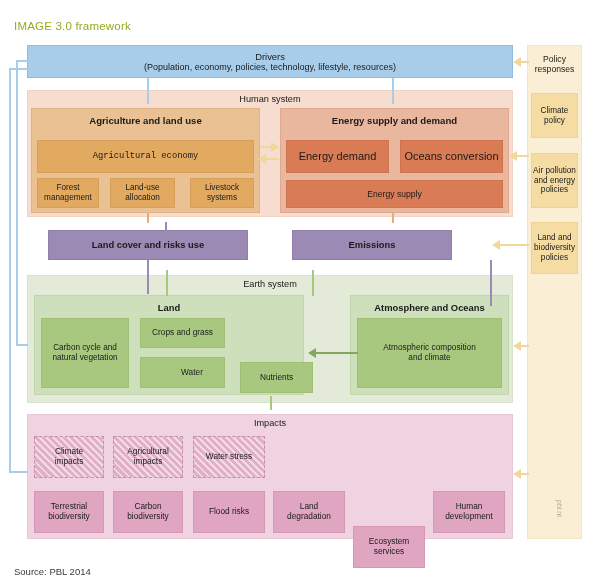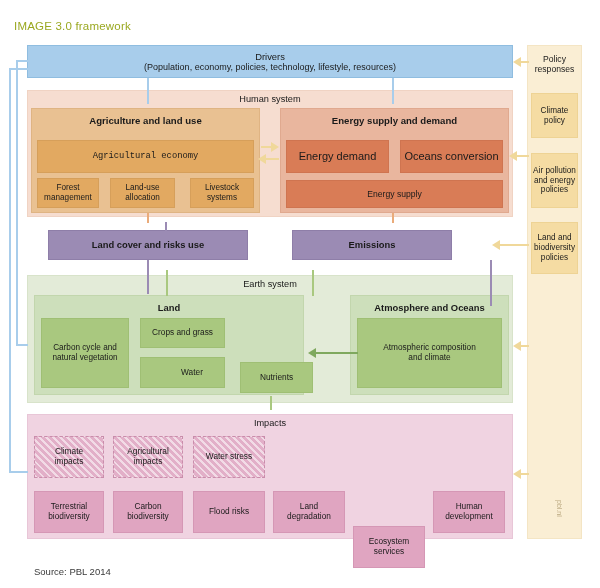--- a/index.html
+++ b/index.html
@@ -3,21 +3,21 @@
 <meta charset="utf-8">
 <style>
   html,body{margin:0;padding:0;background:#ffffff;}
   body{width:600px;height:588px;position:relative;overflow:hidden;
        font-family:"Liberation Sans", sans-serif;color:#1a1a1a;}
   .abs{position:absolute;box-sizing:border-box;}
   .ctr{display:flex;align-items:center;justify-content:center;text-align:center;line-height:1.18;}
 
   
   #title{left:14px;top:20px;font-size:11.5px;font-weight:normal;color:#9aa821;letter-spacing:.2px;}
-  #source{left:14px;top:566px;font-size:9.5px;color:#3a3a3a;margin-left:20px;}
+  #source{left:14px;top:566px;font-size:9.5px;color:#3a3a3a;}
 
   
   #drivers{left:27px;top:45px;width:486px;height:33px;background:#a8cdeb;border:1px solid #8fbde0;
            flex-direction:column;font-size:9.2px;color:#1a1a1a;}
   #drivers .l1{font-size:9.4px;}
   #drivers .l2{font-size:9.0px;}
 
   
   #human{left:27px;top:90px;width:486px;height:127px;background:#f6ddd0;border:1px solid #f0d3c3;}
   #human-label{left:0;top:3px;width:100%;font-size:9.2px;}

